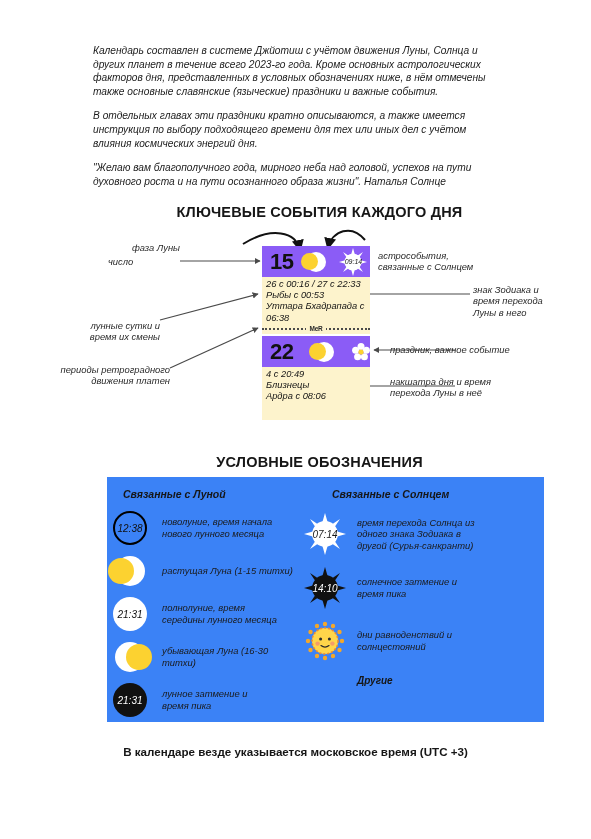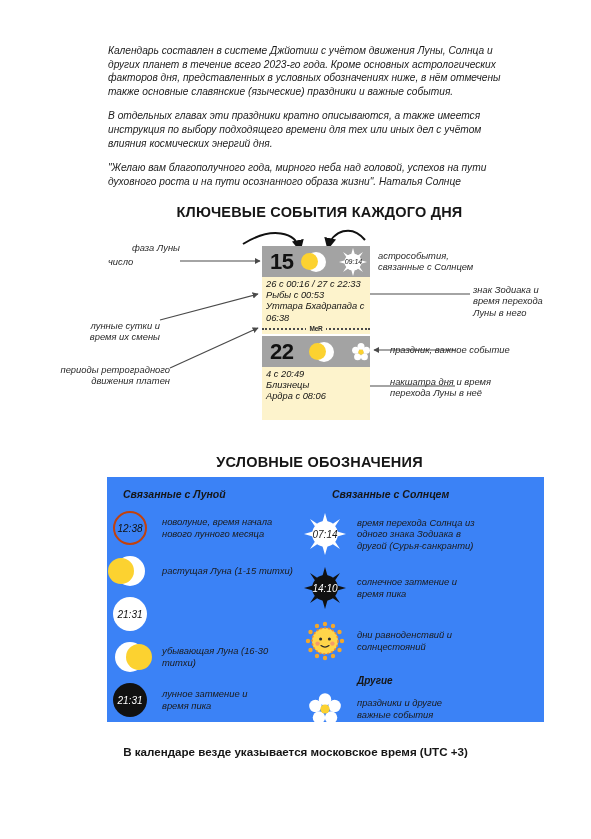--- a/index.html
+++ b/index.html
@@ -13,21 +13,21 @@
     position: relative;
     width: 591px;
     height: 839px;
     background: #ffffff;
     overflow: hidden;
   }
 
   
   .intro {
     position: absolute;
-    left: 108px;
+    left: 93px;
     top: 44px;
     width: 412px;
   }
   .intro p {
     font-style: italic;
     font-size: 10.2px;
     line-height: 13.6px;
     color: #1c1c1c;
     margin-bottom: 11px;
     text-align: left;
@@ -57,21 +57,21 @@
     font-size: 11.6px;
     color: #161616;
   }
 
   
   .diagram { position: absolute; left: 0; top: 228px; width: 591px; height: 195px; }
 
   .card { position: absolute; left: 262px; width: 108px; }
   .card-head {
     height: 31px;
-    background: #a3a3a3;
+    background: #8b5cf6;
     display: flex;
     align-items: center;
     padding-left: 8px;
     gap: 13px;
   }
   .card-body {
     background: #fdf3cc;
     padding: 2px 3px 3px 4px;
   }
   .card-body .line {
@@ -226,21 +226,21 @@
     font-style: italic;
     font-size: 10px;
     color: #161616;
     margin-top: 14px;
     margin-left: 55px;
   }
 
   .circ-out {
     width: 34px; height: 34px;
     border-radius: 50%;
-    border: 2px solid #c2410c;
+    border: 2px solid #000000;
     display: flex; align-items: center; justify-content: center;
     font-style: italic; font-size: 10px; color: #111;
   }
   .circ-white {
     width: 34px; height: 34px;
     border-radius: 50%;
     background: #ffffff;
     display: flex; align-items: center; justify-content: center;
     font-style: italic; font-size: 10px; color: #111;
   }
@@ -404,20 +404,22 @@
         </div>
         <div class="tx" style="white-space:pre-line">растущая Луна (1-15 титхи)</div>
       </div>
 
       <div class="lrow">
         <div class="ic">
           <div class="circ-white">
               <span>21:31</span>
             </div>
         </div>
+        <div class="tx" style="white-space:pre-line">полнолуние, время
+середины лунного месяца</div>
       </div>
 
       <div class="lrow">
         <div class="ic">
           <div class="moon-big wan"></div>
         </div>
         <div class="tx" style="white-space:pre-line">убывающая Луна (16-30 титхи)</div>
       </div>
 
       <div class="lrow">
@@ -506,34 +508,18 @@
             <circle cx="27.4" cy="22.6" r="2.2" fill="#f7936b" opacity="0.85"></circle>
             <path d="M16,24.6 Q20,27.6 24,24.6" stroke="#2b2b2b" stroke-width="1.3" fill="none" stroke-linecap="round"></path>
           </svg>
         </div>
         <div class="tx" style="white-space:pre-line">дни равноденствий и
 солнцестояний</div>
       </div>
 
       <div class="subhead">Другие</div>
 
-      <div class="lrow" style="margin-top:7px">
-        <div class="ic">
-          <svg width="32" height="32" viewBox="0 0 18 18">
-            <g fill="#ffffff">
-              <circle cx="9" cy="3.6" r="3.5"></circle>
-              <circle cx="14.4" cy="7.3" r="3.5"></circle>
-              <circle cx="12.4" cy="13.8" r="3.5"></circle>
-              <circle cx="5.6" cy="13.8" r="3.5"></circle>
-              <circle cx="3.6" cy="7.3" r="3.5"></circle>
-            </g>
-            <circle cx="9" cy="9" r="2.6" fill="#fcd230"></circle>
-          </svg>
-        </div>
-        <div class="tx" style="white-space:pre-line">праздники и другие
-важные события</div>
-      </div>
     </div>
   </div>
 
   <div class="footer-note">В календаре везде указывается московское время (UTC +3)</div>
 
 </div>
 
 </body></html>

